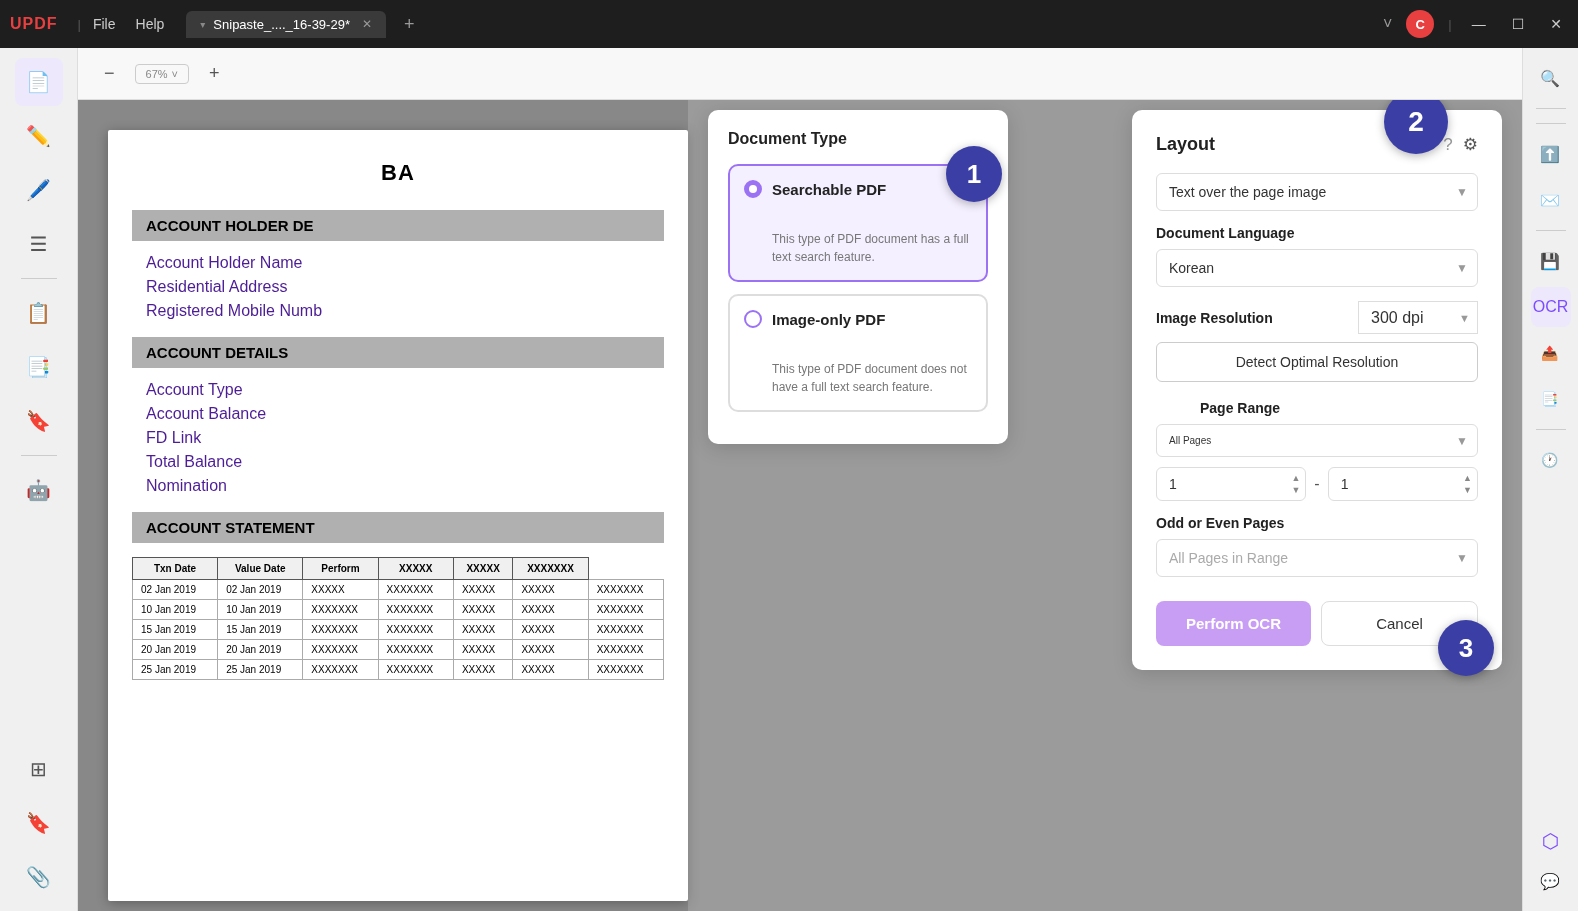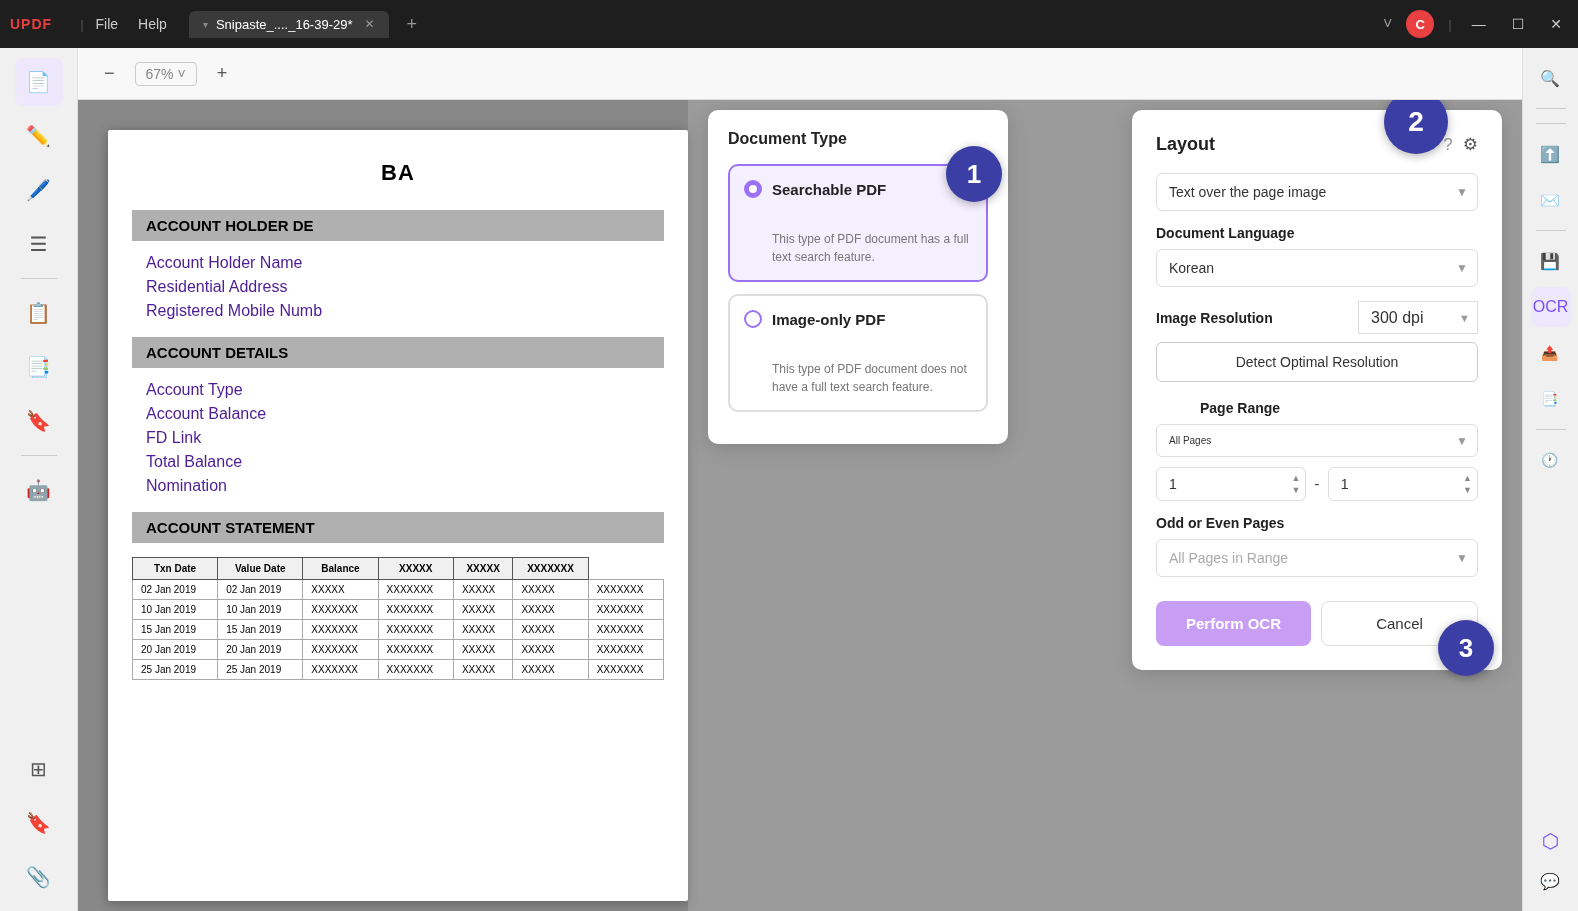--- a/index.html
+++ b/index.html
@@ -3,21 +3,21 @@
   <meta charset="utf-8">
   <style>
     * { box-sizing: border-box; margin: 0; padding: 0; }
     body { font-family: 'Segoe UI', Arial, sans-serif; background: #2b2b2b; width: 1578px; height: 911px; overflow: hidden; position: relative; }
 
     
     .titlebar {
       display: flex; align-items: center; height: 48px; background: #1e1e1e; color: #ccc;
       padding: 0 10px; gap: 12px; position: absolute; top: 0; left: 0; right: 0; z-index: 100;
     }
-    .titlebar-logo { color: #e84040; font-weight: 900; font-size: 14px; letter-spacing: 1px; margin-right: 16px; }
+    .titlebar-logo { color: #e84040; font-weight: 900; font-size: 16px; letter-spacing: 1px; margin-right: 8px; }
     .titlebar-menu { display: flex; gap: 20px; font-size: 14px; color: #ccc; }
     .titlebar-menu span { cursor: pointer; }
     .titlebar-tab {
       display: flex; align-items: center; gap: 8px; background: #3a3a3a; border-radius: 6px 6px 0 0;
       padding: 6px 14px; font-size: 13px; color: #fff; margin-left: 10px;
     }
     .titlebar-tab .tab-icon { color: #888; font-size: 10px; }
     .titlebar-tab .close-tab { cursor: pointer; color: #999; font-size: 12px; margin-left: 4px; }
     .titlebar-add { color: #999; font-size: 18px; cursor: pointer; margin-left: 6px; }
     .titlebar-right { margin-left: auto; display: flex; align-items: center; gap: 14px; }
@@ -51,21 +51,21 @@
     .toolbar {
       position: absolute; top: 48px; left: 78px; right: 56px; height: 52px;
       background: #f8f8f8; display: flex; align-items: center; padding: 0 20px; gap: 14px;
       border-bottom: 1px solid #ddd;
     }
     .zoom-btn { color: #555; font-size: 18px; cursor: pointer; padding: 2px 6px; }
     .zoom-display {
       display: flex; align-items: center; gap: 4px; border: 1px solid #ccc;
       border-radius: 4px; padding: 3px 10px; font-size: 14px; color: #333; cursor: pointer;
     }
-    .zoom-display span { font-size: 14px; color: #888; }
+    .zoom-display span { font-size: 11px; color: #888; }
 
     
     .main-content {
       position: absolute; top: 100px; left: 78px; right: 56px; bottom: 0;
       background: #888; overflow: hidden;
     }
 
     
     .pdf-preview {
       position: absolute; top: 30px; left: 30px; width: 580px; bottom: 10px;
@@ -247,21 +247,21 @@
     <div class="pdf-row">Account Balance</div>
     <div class="pdf-row">FD Link</div>
     <div class="pdf-row">Total Balance</div>
     <div class="pdf-row">Nomination</div>
     <div class="pdf-section-header">ACCOUNT STATEMENT</div>
     <table class="pdf-table">
       <thead>
         <tr>
           <th>Txn Date</th>
           <th>Value Date</th>
-          <th>Balance</th>
+          <th>Perform</th>
           <th>XXXXX</th>
           <th>XXXXX</th>
           <th>XXXXXXX</th>
         </tr>
       </thead>
       <tbody id="pdf-table-body">
           <tr>
             <td>02 Jan 2019</td>
             <td>02 Jan 2019</td>
             <td>XXXXX</td>

